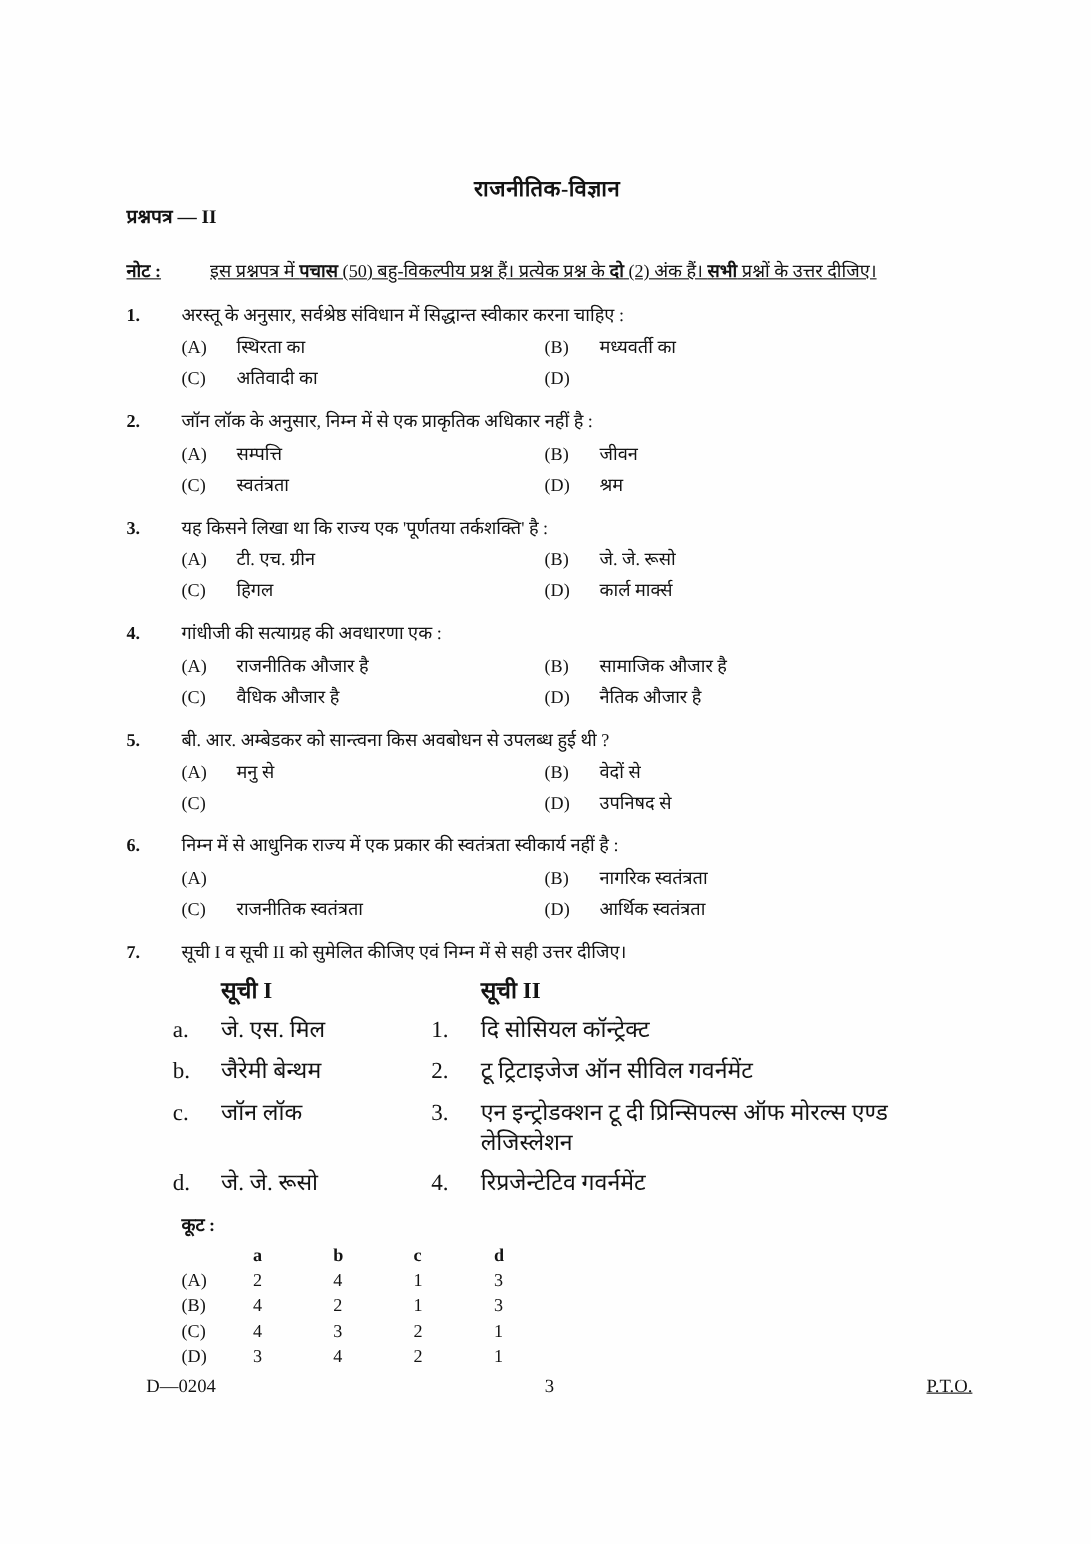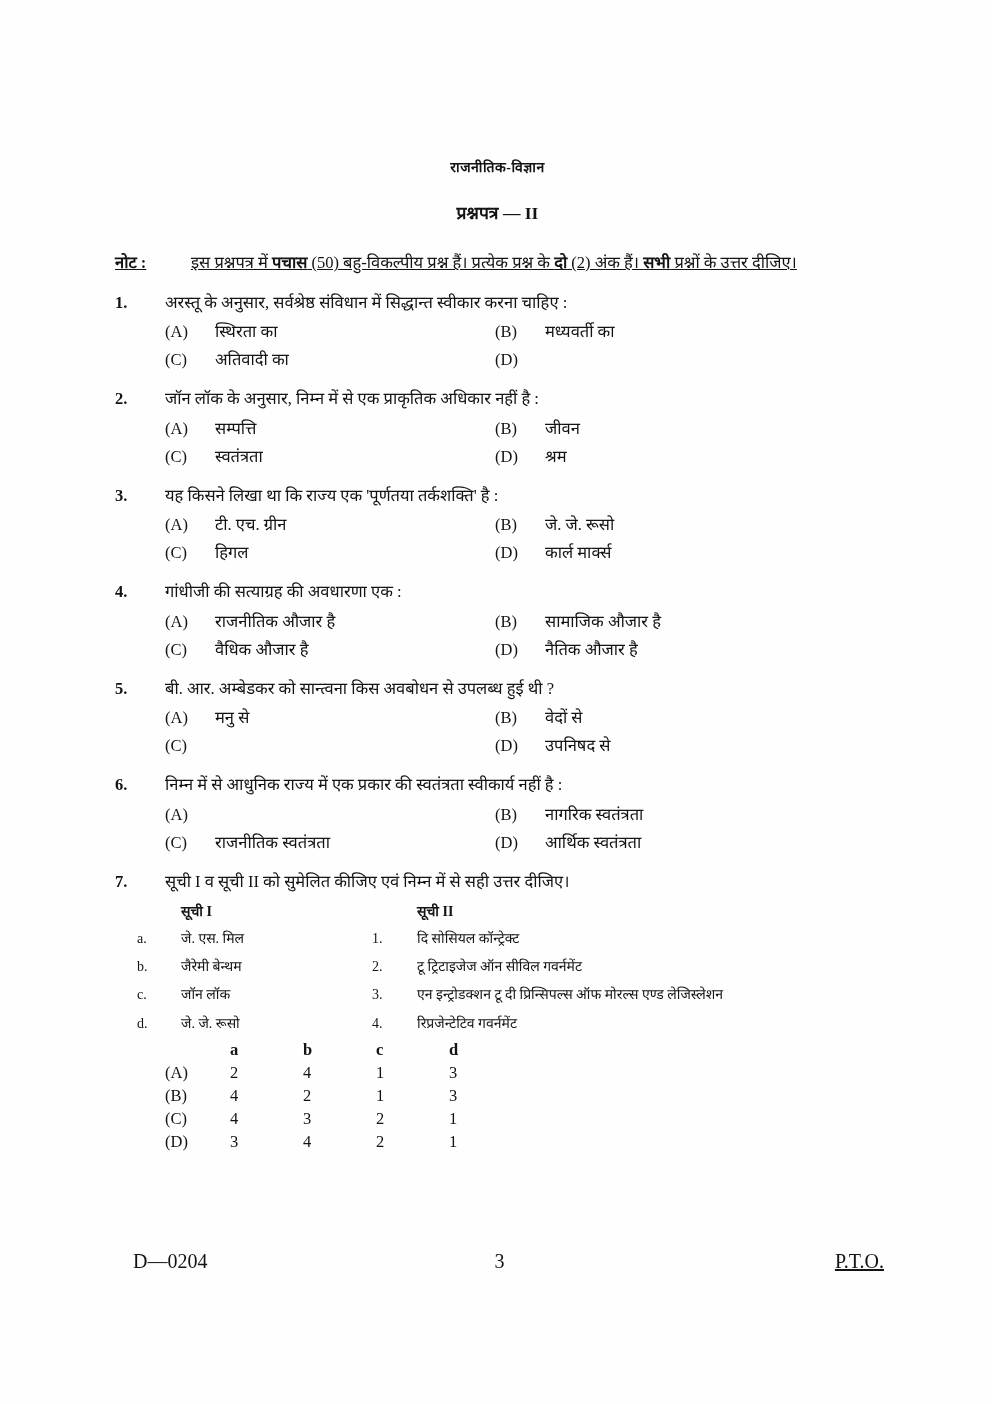--- a/index.html
+++ b/index.html
@@ -11,29 +11,29 @@
     font-family: "Liberation Serif", "DejaVu Serif", serif;
     position: relative;
     overflow: hidden;
     margin: 0 auto;
   }
   .content { padding: 0 112px 0 115px; }
 
   .title {
     text-align: center;
     font-weight: bold;
-    font-size: 14px;
+    font-size: 20px;
     padding-top: 157px;
     letter-spacing: 0.5px;
   }
   .subtitle {
-    text-align: center;
+    text-align: left;
     font-weight: bold;
     font-size: 17.5px;
-    margin-top: 24px;
+    margin-top: 0;
   }
 
   .note { display: flex; margin-top: 27px; font-size: 16.5px; line-height: 1.45; text-decoration: underline; }
   .note-label { width: 76px; font-weight: bold; flex-shrink: 0; }
   .note-text { flex: 1; text-align: justify; }
 
   .question { margin-top: 17px; font-size: 16.5px; }
   .q-line { display: flex; line-height: 1.3; }
   .q-num { width: 50px; font-weight: bold; flex-shrink: 0; }
   .q-text { flex: 1; }
@@ -42,21 +42,21 @@
     margin-left: 50px;
     margin-top: 7px;
     display: grid;
     grid-template-columns: 330px 1fr;
     row-gap: 5px;
   }
   .option { display: flex; line-height: 23px; }
   .opt-label { width: 50px; flex-shrink: 0; }
   .opt-text { flex: 1; }
 
-  .match-section { margin-left: 22px; font-size: 14px; }
+  .match-section { margin-left: 42px; font-size: 21px; }
   .match-headers { display: flex; margin-top: 9px; font-weight: bold; }
   .mh-spacer { width: 44px; flex-shrink: 0; }
   .mh-1 { width: 236px; flex-shrink: 0; }
   .match-row { display: flex; margin-top: 10px; line-height: 1.3; }
   .m-letter { width: 44px; flex-shrink: 0; }
   .m-name { width: 191px; flex-shrink: 0; }
   .m-num { width: 45px; flex-shrink: 0; }
   .m-title { flex: 1; }
 
   .code-label { margin-left: 50px; margin-top: 12px; font-weight: bold; font-size: 16.5px; }
@@ -65,21 +65,21 @@
   .code-head .c-spacer { width: 65px; flex-shrink: 0; }
   .code-row { display: flex; line-height: 23px; }
   .c-label { width: 65px; flex-shrink: 0; }
   .c-val { width: 73px; flex-shrink: 0; }
 
   .footer {
     position: absolute;
     top: 1250px;
     left: 115px;
     right: 108px;
-    font-size: 20px;
+    font-size: 17px;
     height: 24px;
   }
   .footer-left { position: absolute; left: 18px; top: 0; }
   .footer-center { position: absolute; left: 50%; transform: translateX(-50%); top: 0; }
   .footer-right { position: absolute; right: 0; top: 0; text-decoration: underline; }
 </style>
 </head>
 <body>
 
 <div class="page">
@@ -272,20 +272,21 @@
           <span class="m-title">एन इन्ट्रोडक्शन टू दी प्रिन्सिपल्स ऑफ मोरल्स एण्ड लेजिस्लेशन</span>
         </div>
         <div class="match-row">
           <span class="m-letter">d.</span>
           <span class="m-name">जे. जे. रूसो</span>
           <span class="m-num">4.</span>
           <span class="m-title">रिप्रजेन्टेटिव गवर्नमेंट</span>
         </div>
       </div>
 
+      <div class="code-label">कूट :</div>
 
       <div class="code-table">
         <div class="code-head">
           <span class="c-spacer"></span>
           <span class="c-val">a</span>
           <span class="c-val">b</span>
           <span class="c-val">c</span>
           <span class="c-val">d</span>
         </div>
         <div class="code-row">

